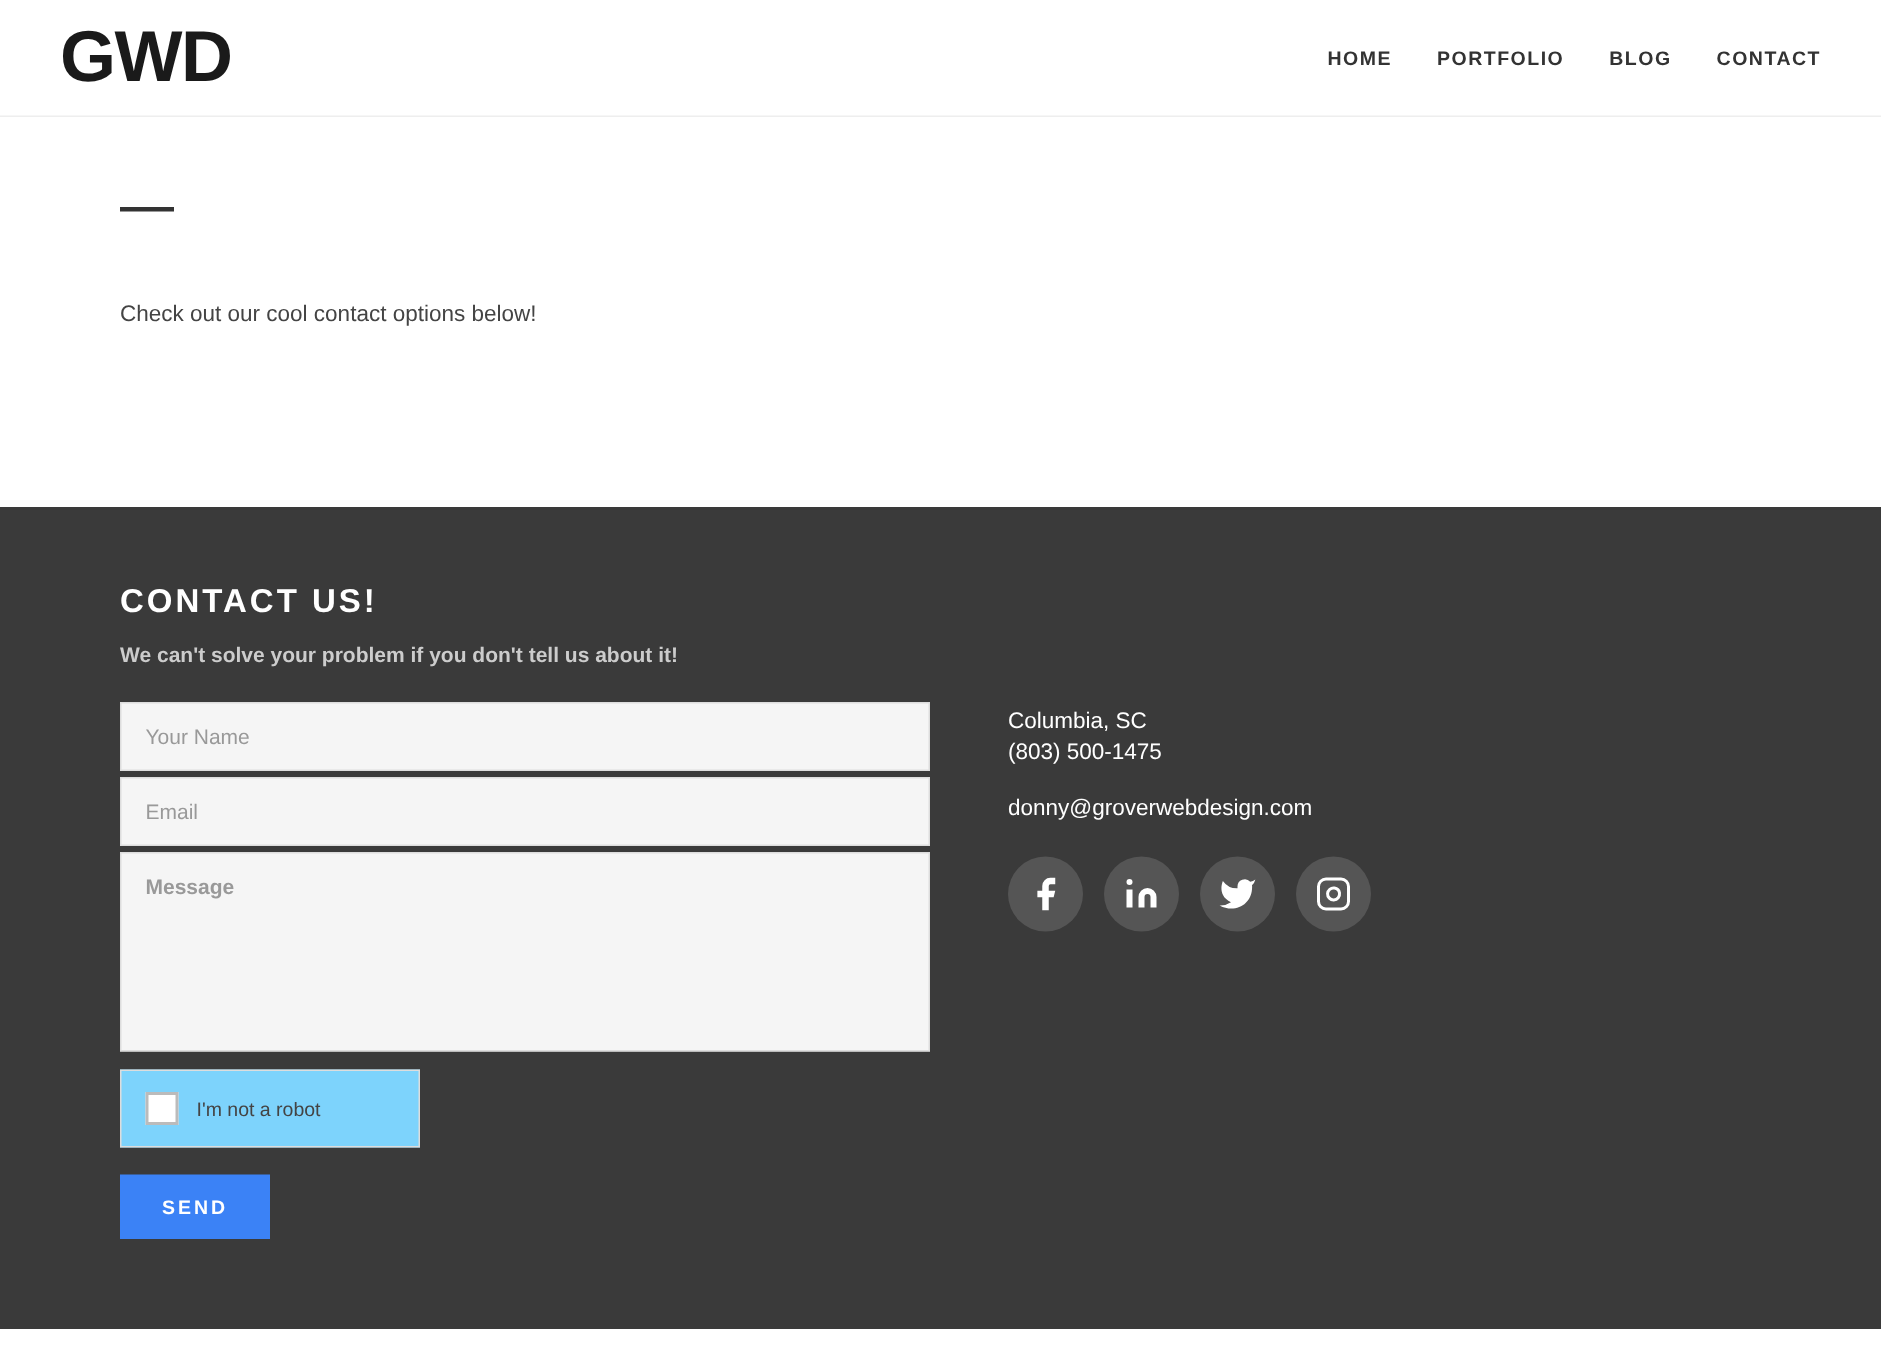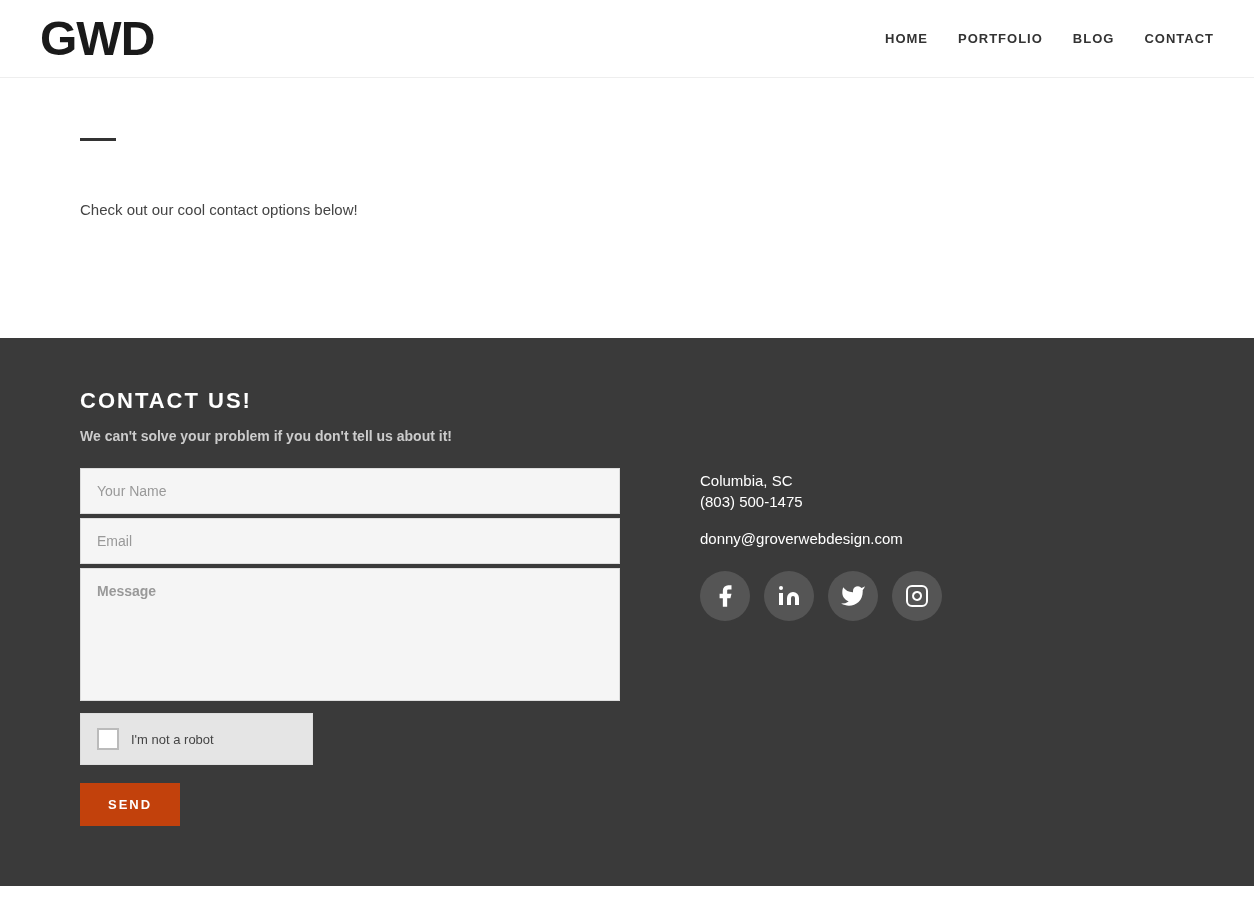--- a/index.html
+++ b/index.html
@@ -76,21 +76,21 @@
       margin-bottom: 14px;
     }
     .contact-subtitle {
       font-size: 14px;
       color: #ccc;
       margin-bottom: 24px;
       font-weight: 600;
     }
     .contact-layout {
       display: flex;
-      gap: 80px;
+      gap: 52px;
       align-items: flex-start;
     }
     .contact-form {
       flex: 0 0 540px;
       max-width: 540px;
     }
     .contact-form input,
     .contact-form textarea {
       width: 100%;
       background: #f5f5f5;
@@ -107,43 +107,43 @@
     .contact-form textarea::placeholder {
       color: #999;
     }
     .contact-form textarea {
       height: 133px;
       resize: none;
       margin-bottom: 0;
       font-weight: bold;
     }
     .recaptcha-box {
-      background: #e5e5e5;
+      background: #7dd3fc;
       border: 1px solid #ddd;
       padding: 14px 16px;
       display: flex;
       align-items: center;
       gap: 12px;
-      width: 233px;
+      width: 200px;
       margin-top: 12px;
       margin-bottom: 18px;
     }
     .recaptcha-checkbox {
       width: 22px;
       height: 22px;
       border: 2px solid #bbb;
       background: #fff;
       flex-shrink: 0;
     }
     .recaptcha-label {
       font-size: 13px;
       color: #444;
     }
     .send-btn {
-      background: #c2410c;
+      background: #3b82f6;
       color: #fff;
       border: none;
       padding: 14px 28px;
       font-size: 13px;
       font-weight: 700;
       letter-spacing: 2px;
       text-transform: uppercase;
       cursor: pointer;
     }
 

